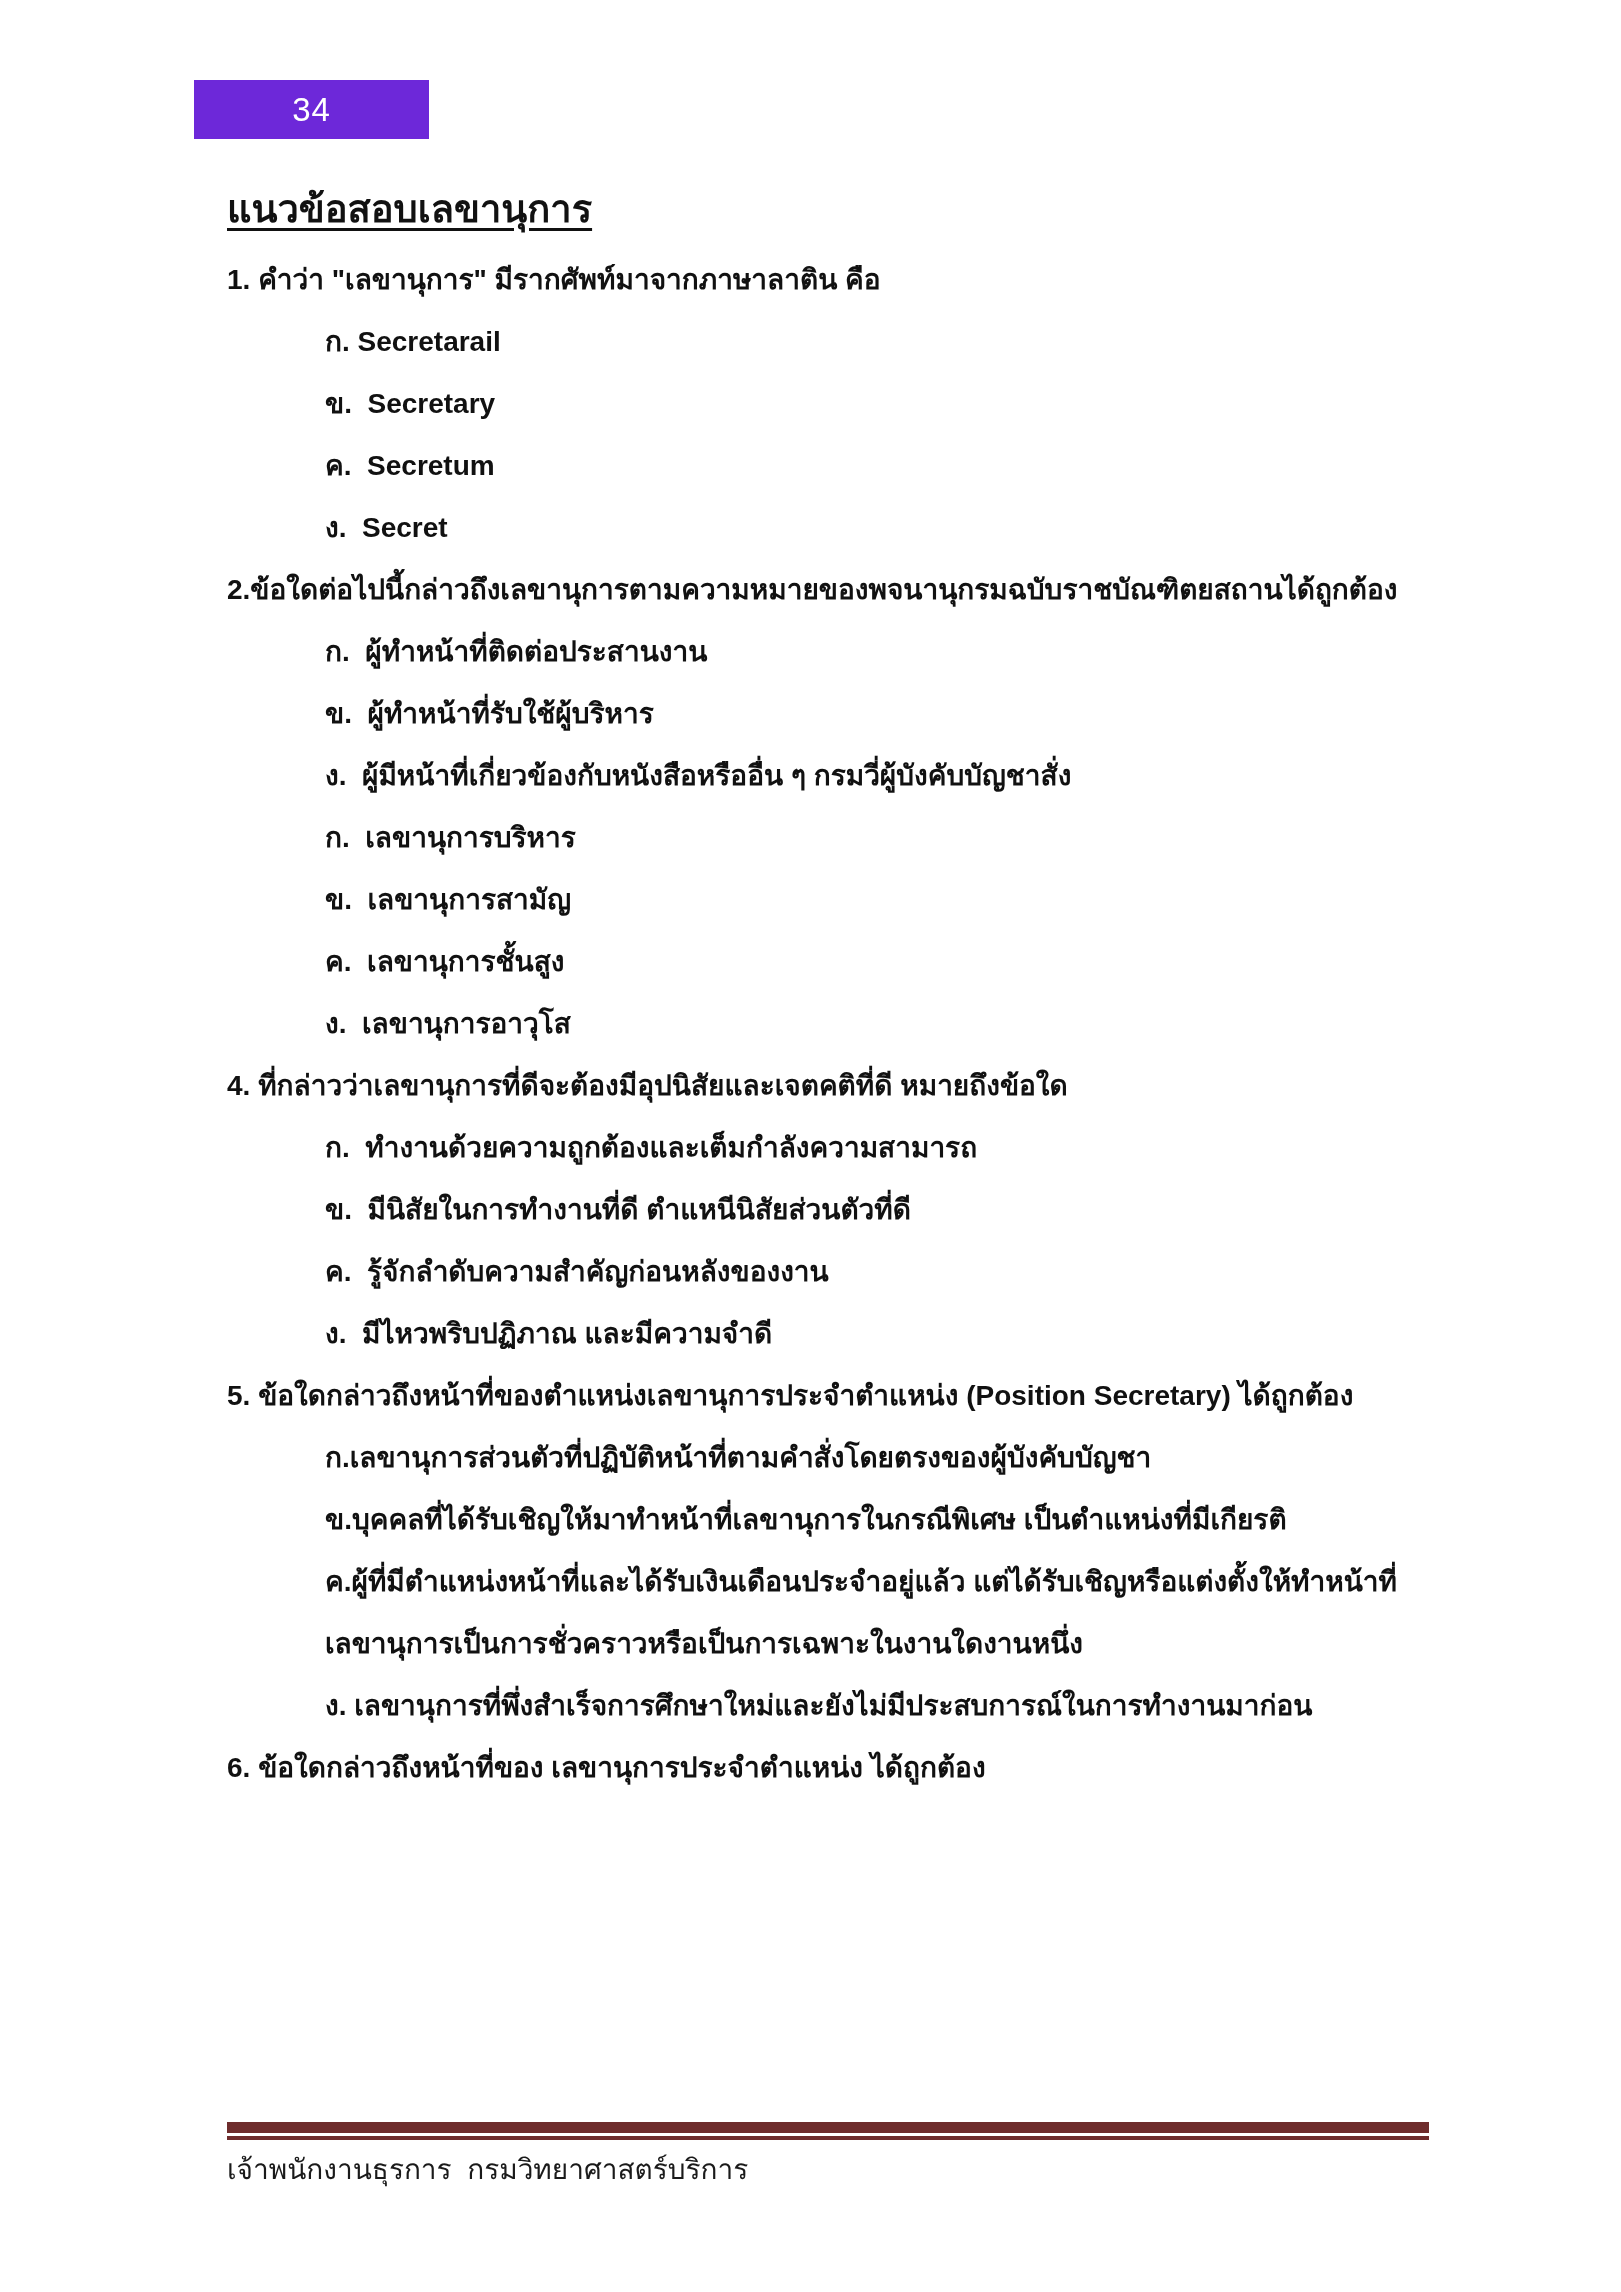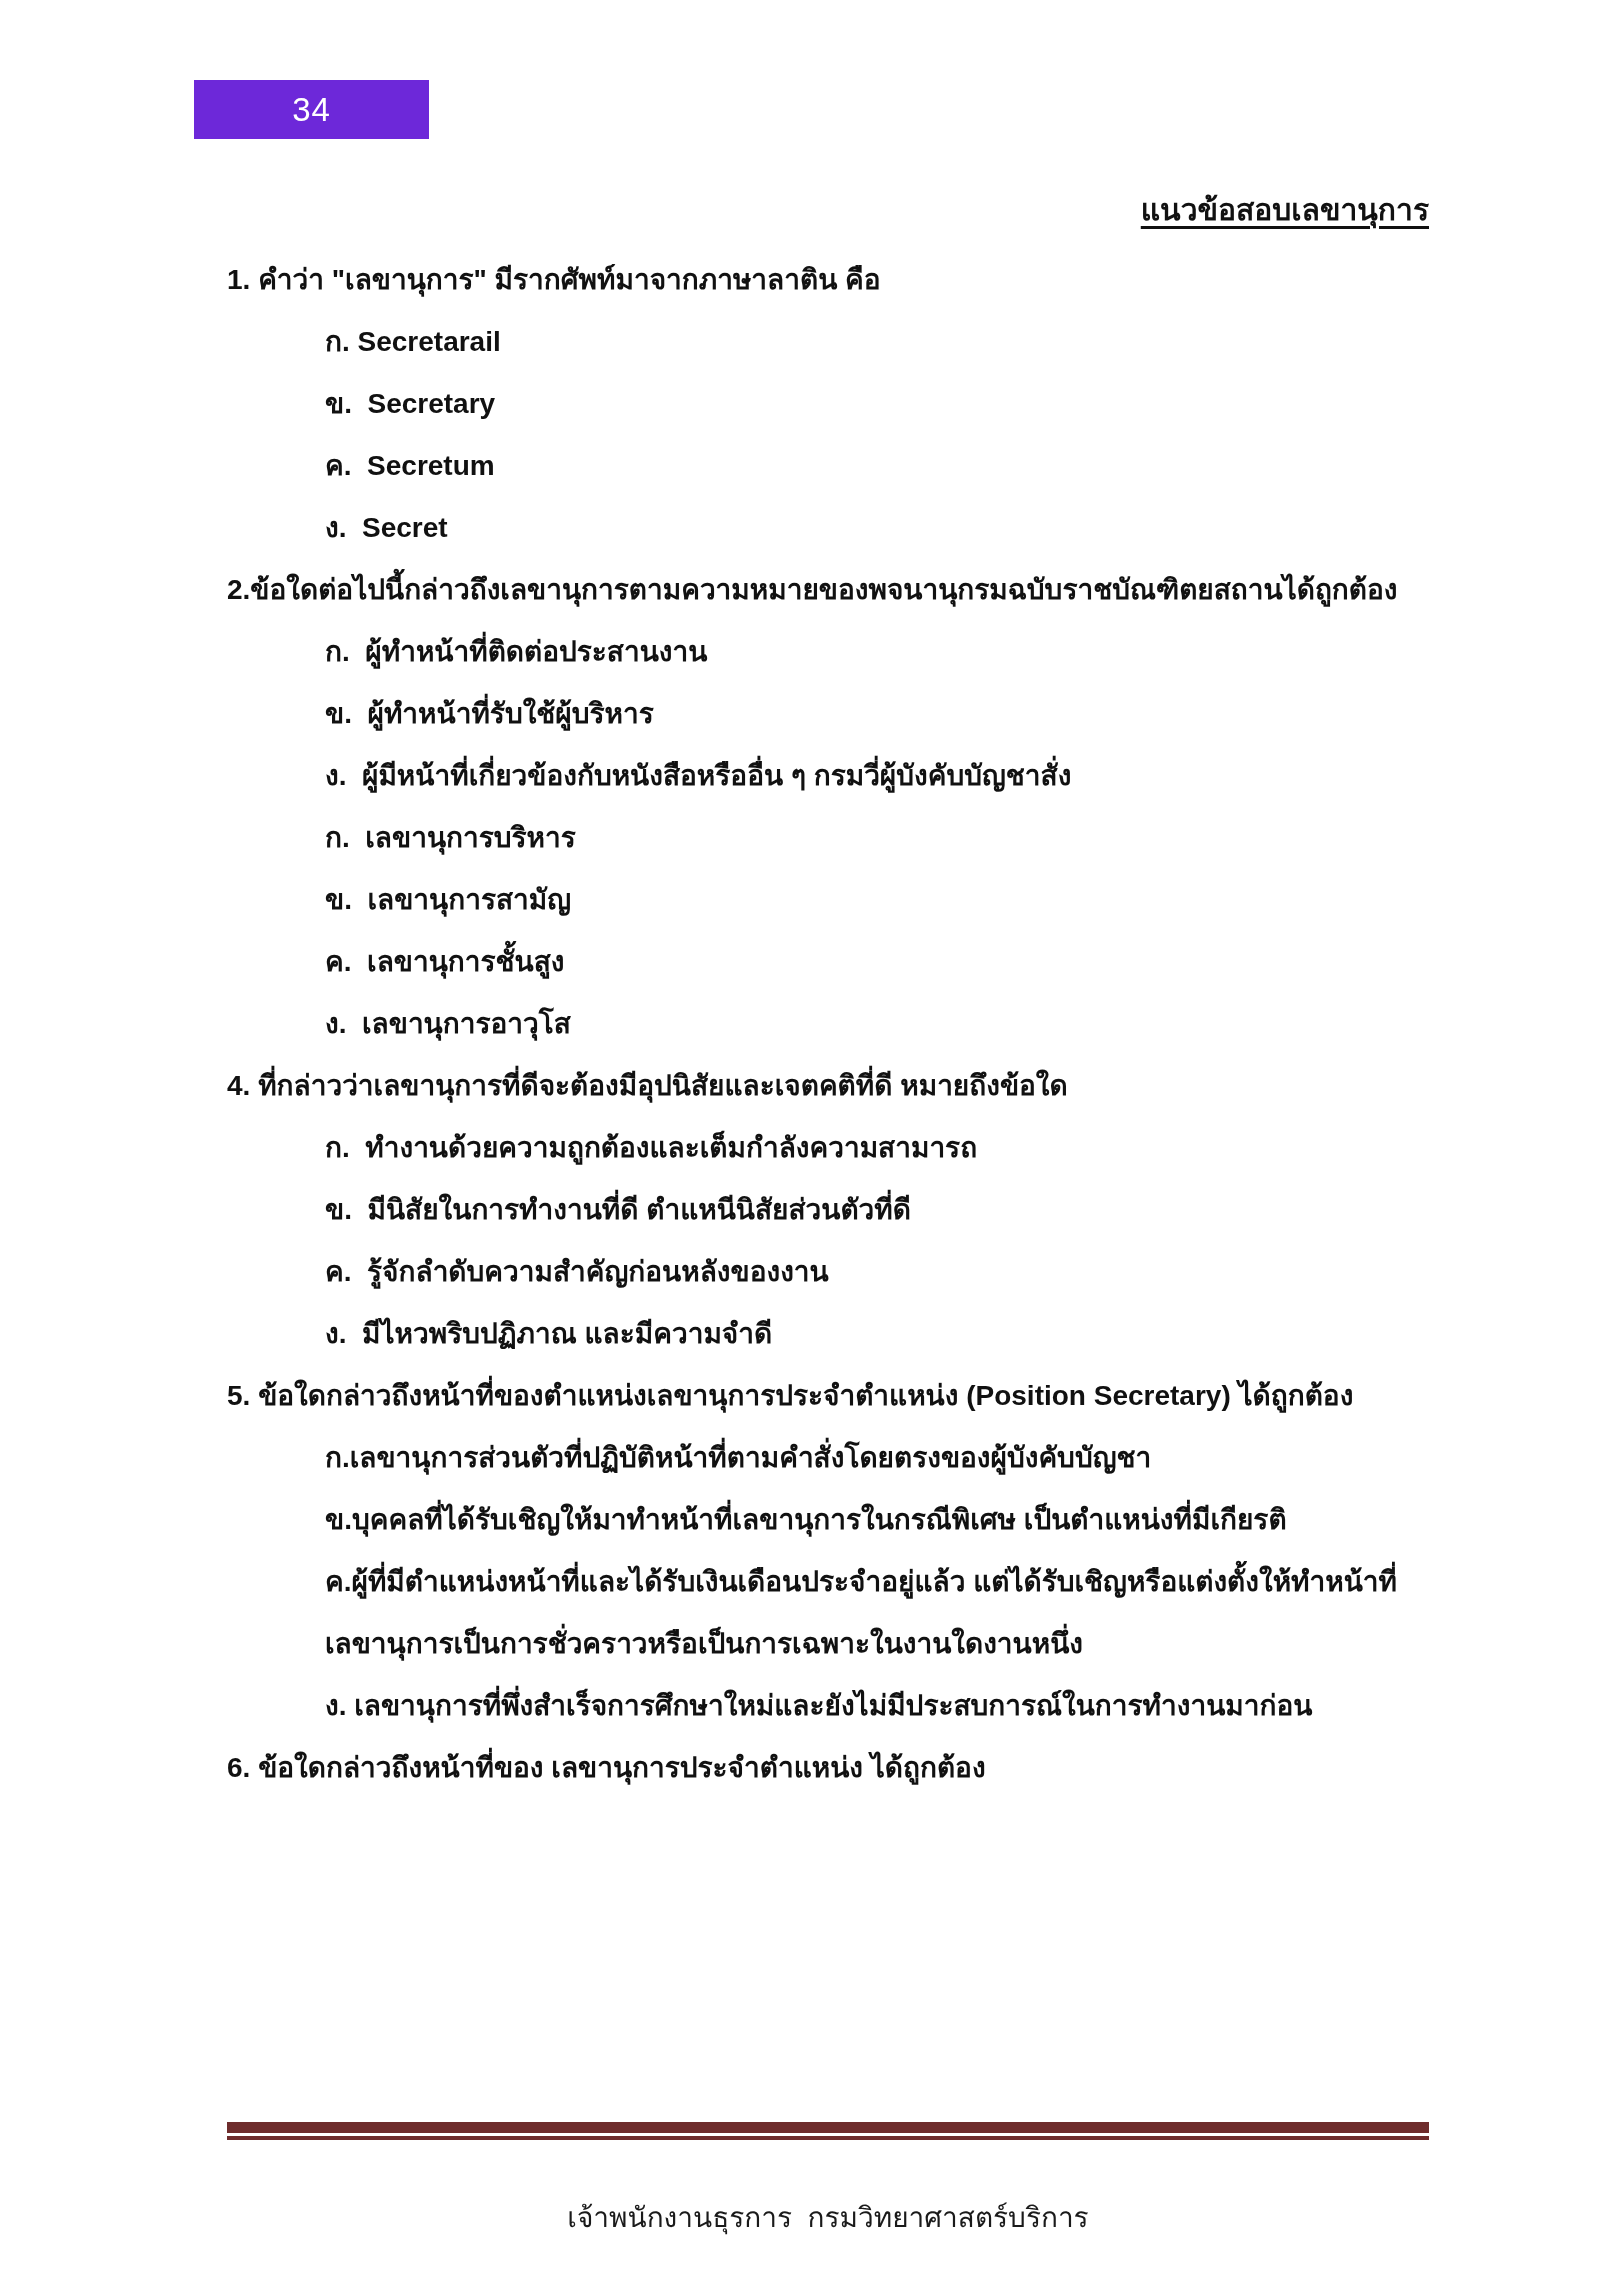--- a/index.html
+++ b/index.html
@@ -28,22 +28,22 @@
   .page-number-box span {
     color: #ffffff;
     font-size: 33px;
     letter-spacing: 1px;
   }
   .doc-title {
     position: absolute;
     left: 227px;
     top: 188px;
     width: 1202px;
-    text-align: right;
-    font-size: 30px;
+    text-align: left;
+    font-size: 38px;
     font-weight: 700;
     text-decoration: underline;
     text-underline-offset: 5.9px;
     line-height: 43px;
     white-space: pre-wrap;
   }
   .content {
     position: absolute;
     left: 227px;
     top: 249px;
@@ -77,26 +77,25 @@
   }
   .rule-thin {
     height: 3.9px;
     background: #6e2c2c;
   }
   .footer-text {
     position: absolute;
     left: 227px;
     top: 2148px;
     width: 1202px;
-    text-align: center;
+    text-align: left;
     font-size: 28px;
     line-height: 43px;
     color: #1a1a1a;
     white-space: pre-wrap;
-    margin-top: 48px;
   }
 </style>
 </head>
 <body>
 
 <div class="page-number-box">
   <span>34</span>
 </div>
 
 <div class="doc-title">แนวข้อสอบเลขานุการ</div>

